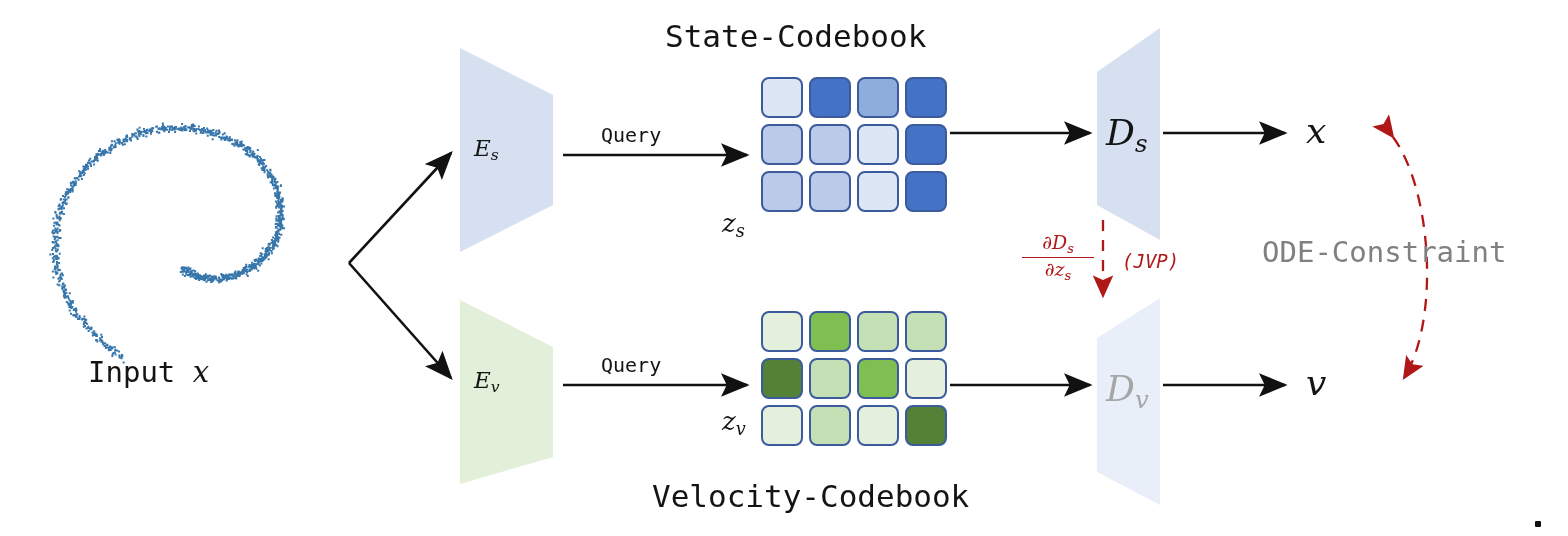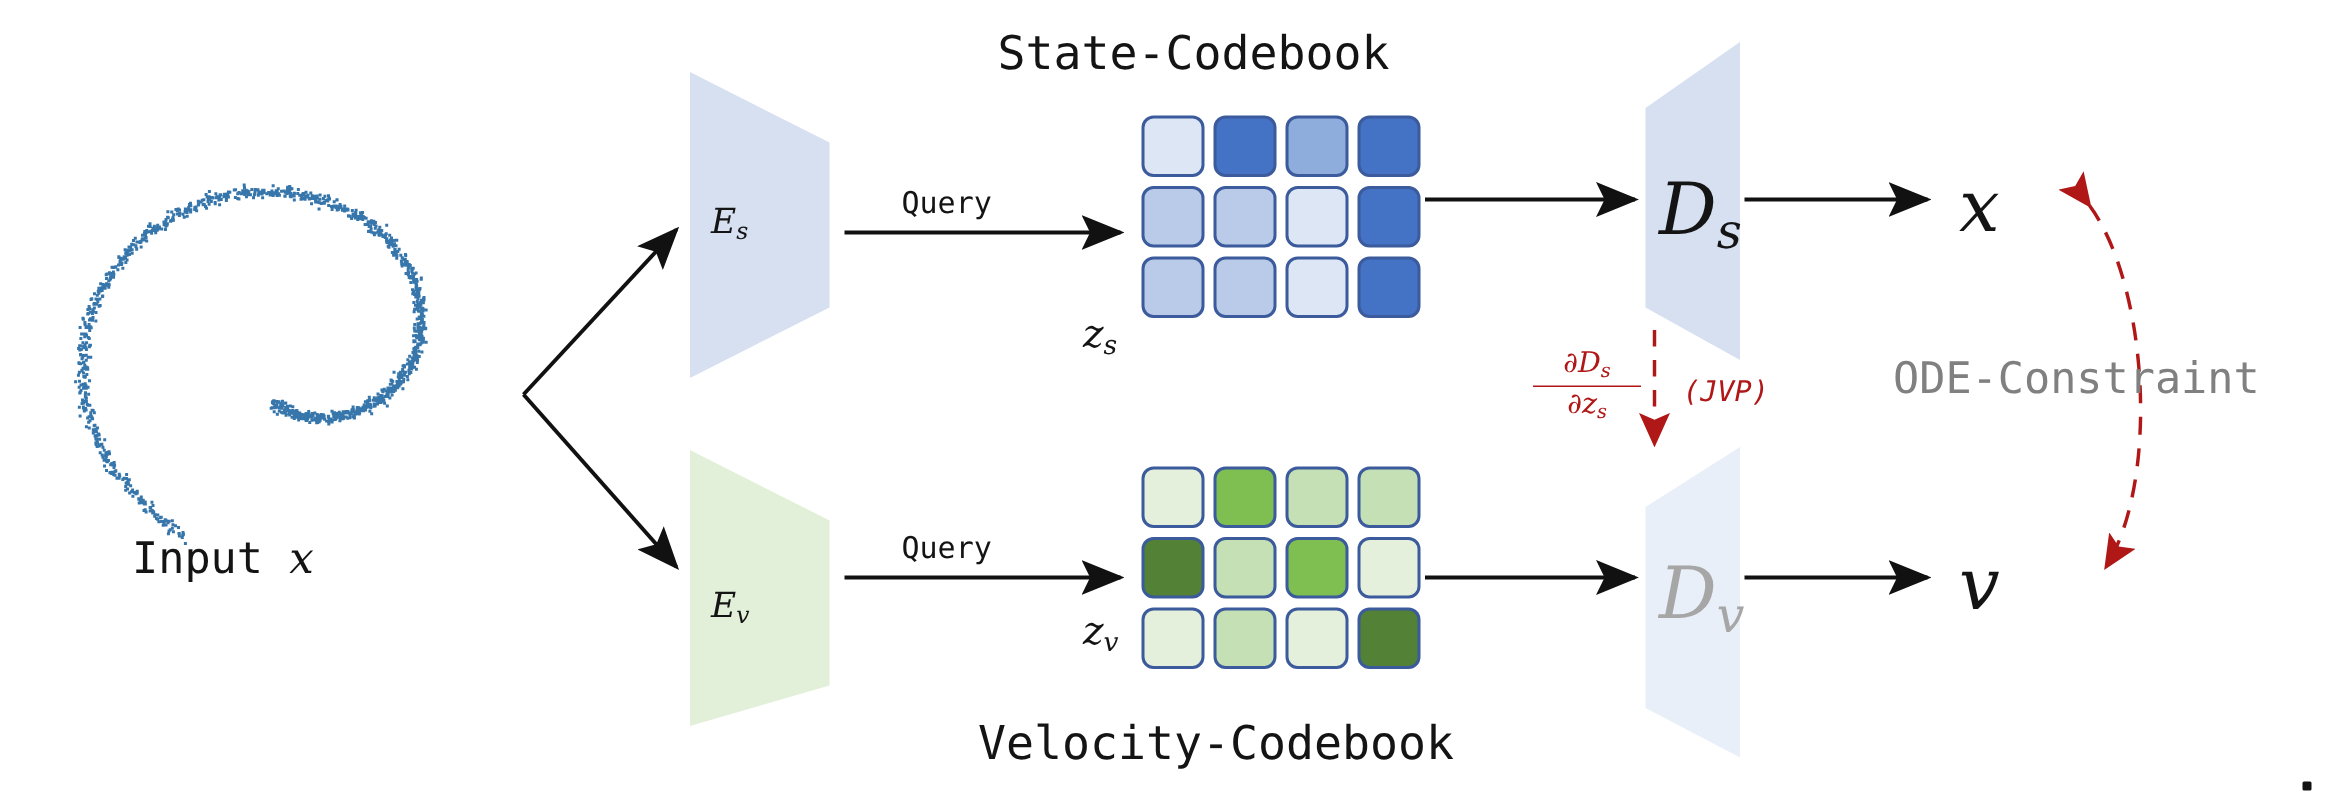--- a/index.html
+++ b/index.html
@@ -51,21 +51,21 @@
     font-size: 29px;
     font-family: "DejaVu Sans Mono", monospace;
     color: #141414;
     white-space: nowrap;
   }
   .label-input .it {
     font-family: "DejaVu Serif", serif;
     font-style: italic;
   }
   .sym-big {
-    font-size: 48px;
+    font-size: 36px;
   }
   .sym-enc {
     font-size: 23px;
   }
   .sym-z {
     font-size: 26px;
   }
   .sub {
     font-size: 0.68em;
     vertical-align: -0.28em;
@@ -164,21 +164,21 @@
     <path d="M1393,137 C1432,190 1440,320 1404,378" stroke="#b01818" stroke-width="2.3" fill="none" stroke-dasharray="12 9" marker-start="url(#arrowRed)" marker-end="url(#arrowRed)"></path>
   </svg>
 
   <div class="abs label-input" style="left:88px; top:355px;">
     <span>Input </span><span class="it">x</span>
   </div>
 
   <div class="abs math sym-enc" style="left:474px; top:135px;">
     <span>E</span><span class="sub">s</span>
   </div>
-  <div class="abs math sym-enc" style="left:474px; top:367px;margin-top:24px;">
+  <div class="abs math sym-enc" style="left:474px; top:367px;">
     <span>E</span><span class="sub">v</span>
   </div>
 
   <div class="abs mono label-query" style="left:601px; top:123px;">Query</div>
   <div class="abs mono label-query" style="left:601px; top:353px;">Query</div>
 
   <div class="abs mono title-codebook" style="left:665px; top:18px;">State-Codebook</div>
   <div class="abs mono title-codebook" style="left:652px; top:478px;">Velocity-Codebook</div>
 
   <div class="grid" id="grid-state" style="left:761px; top:77px;">

